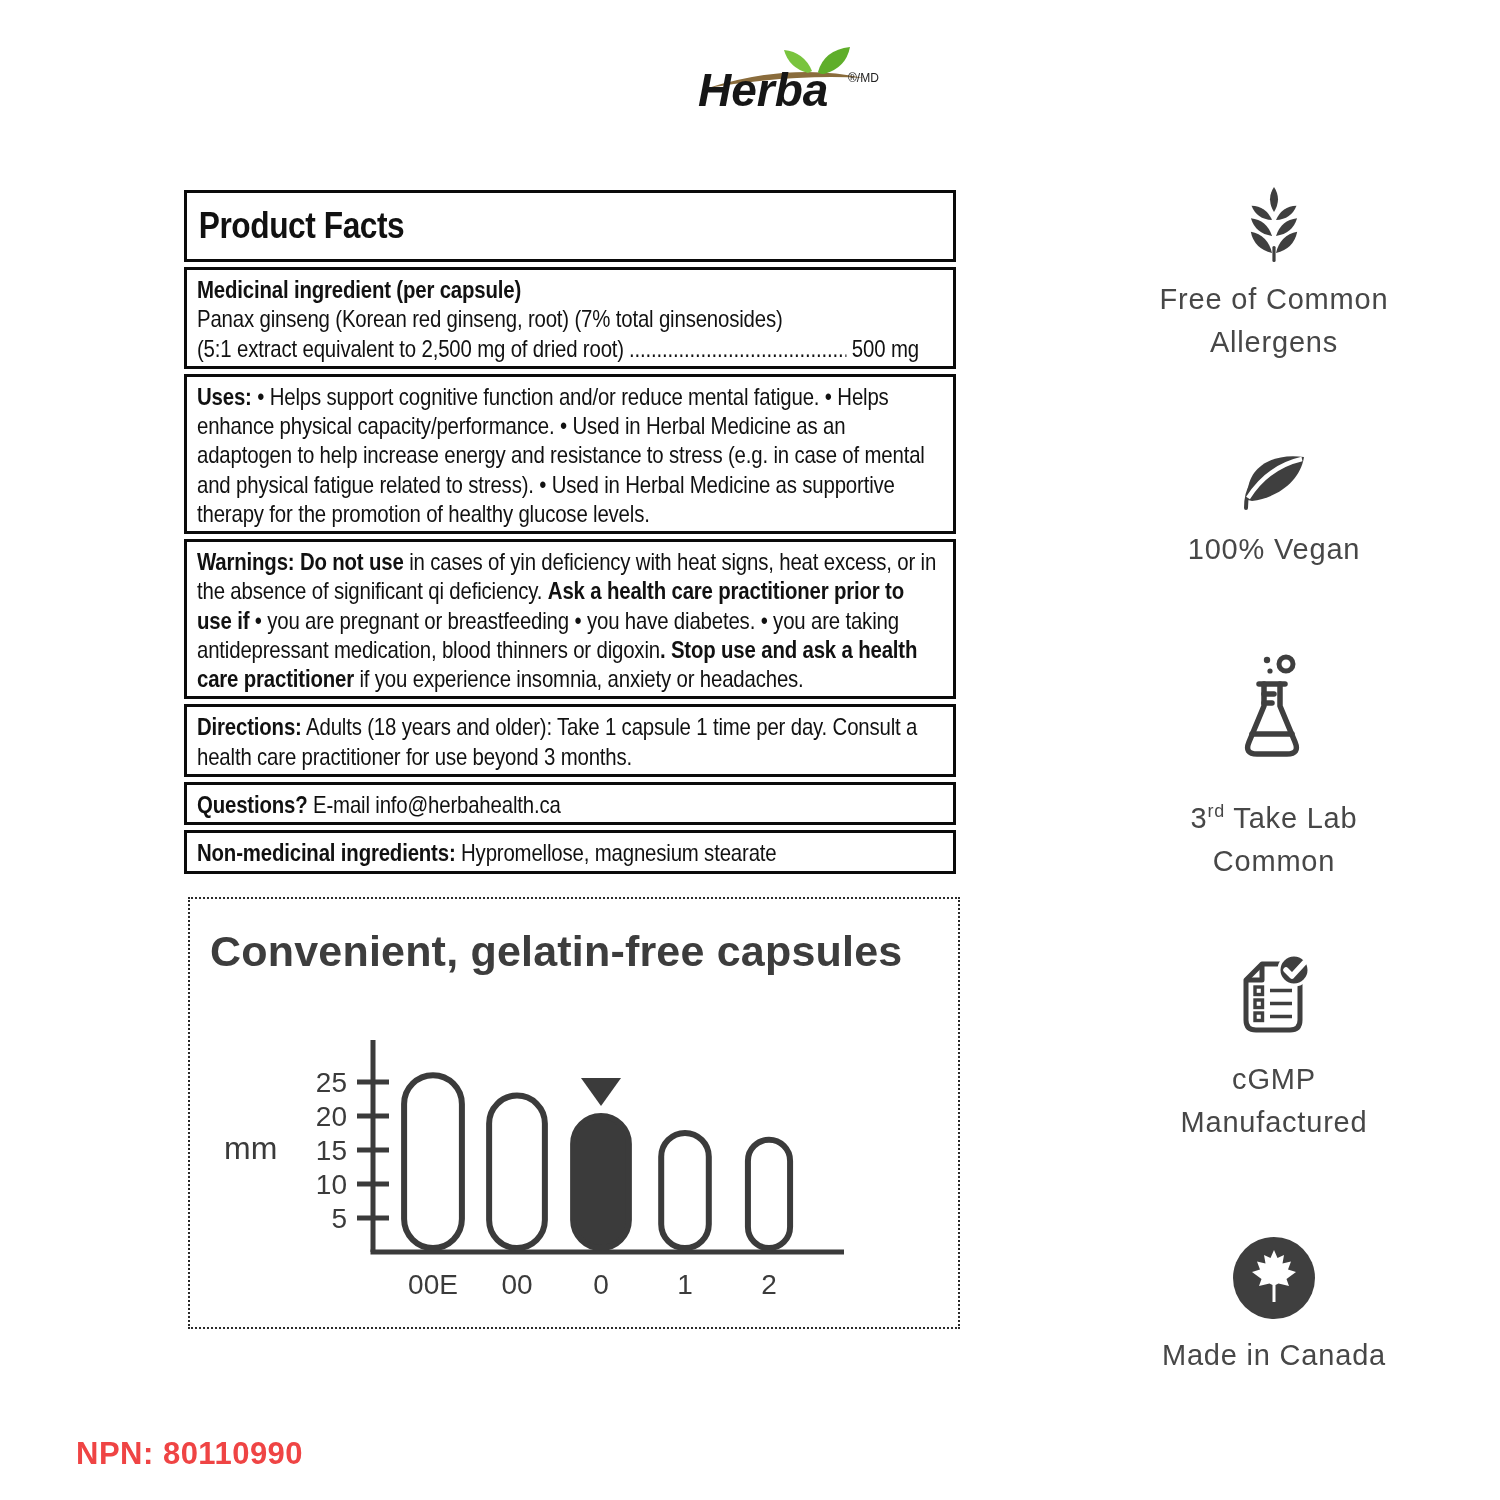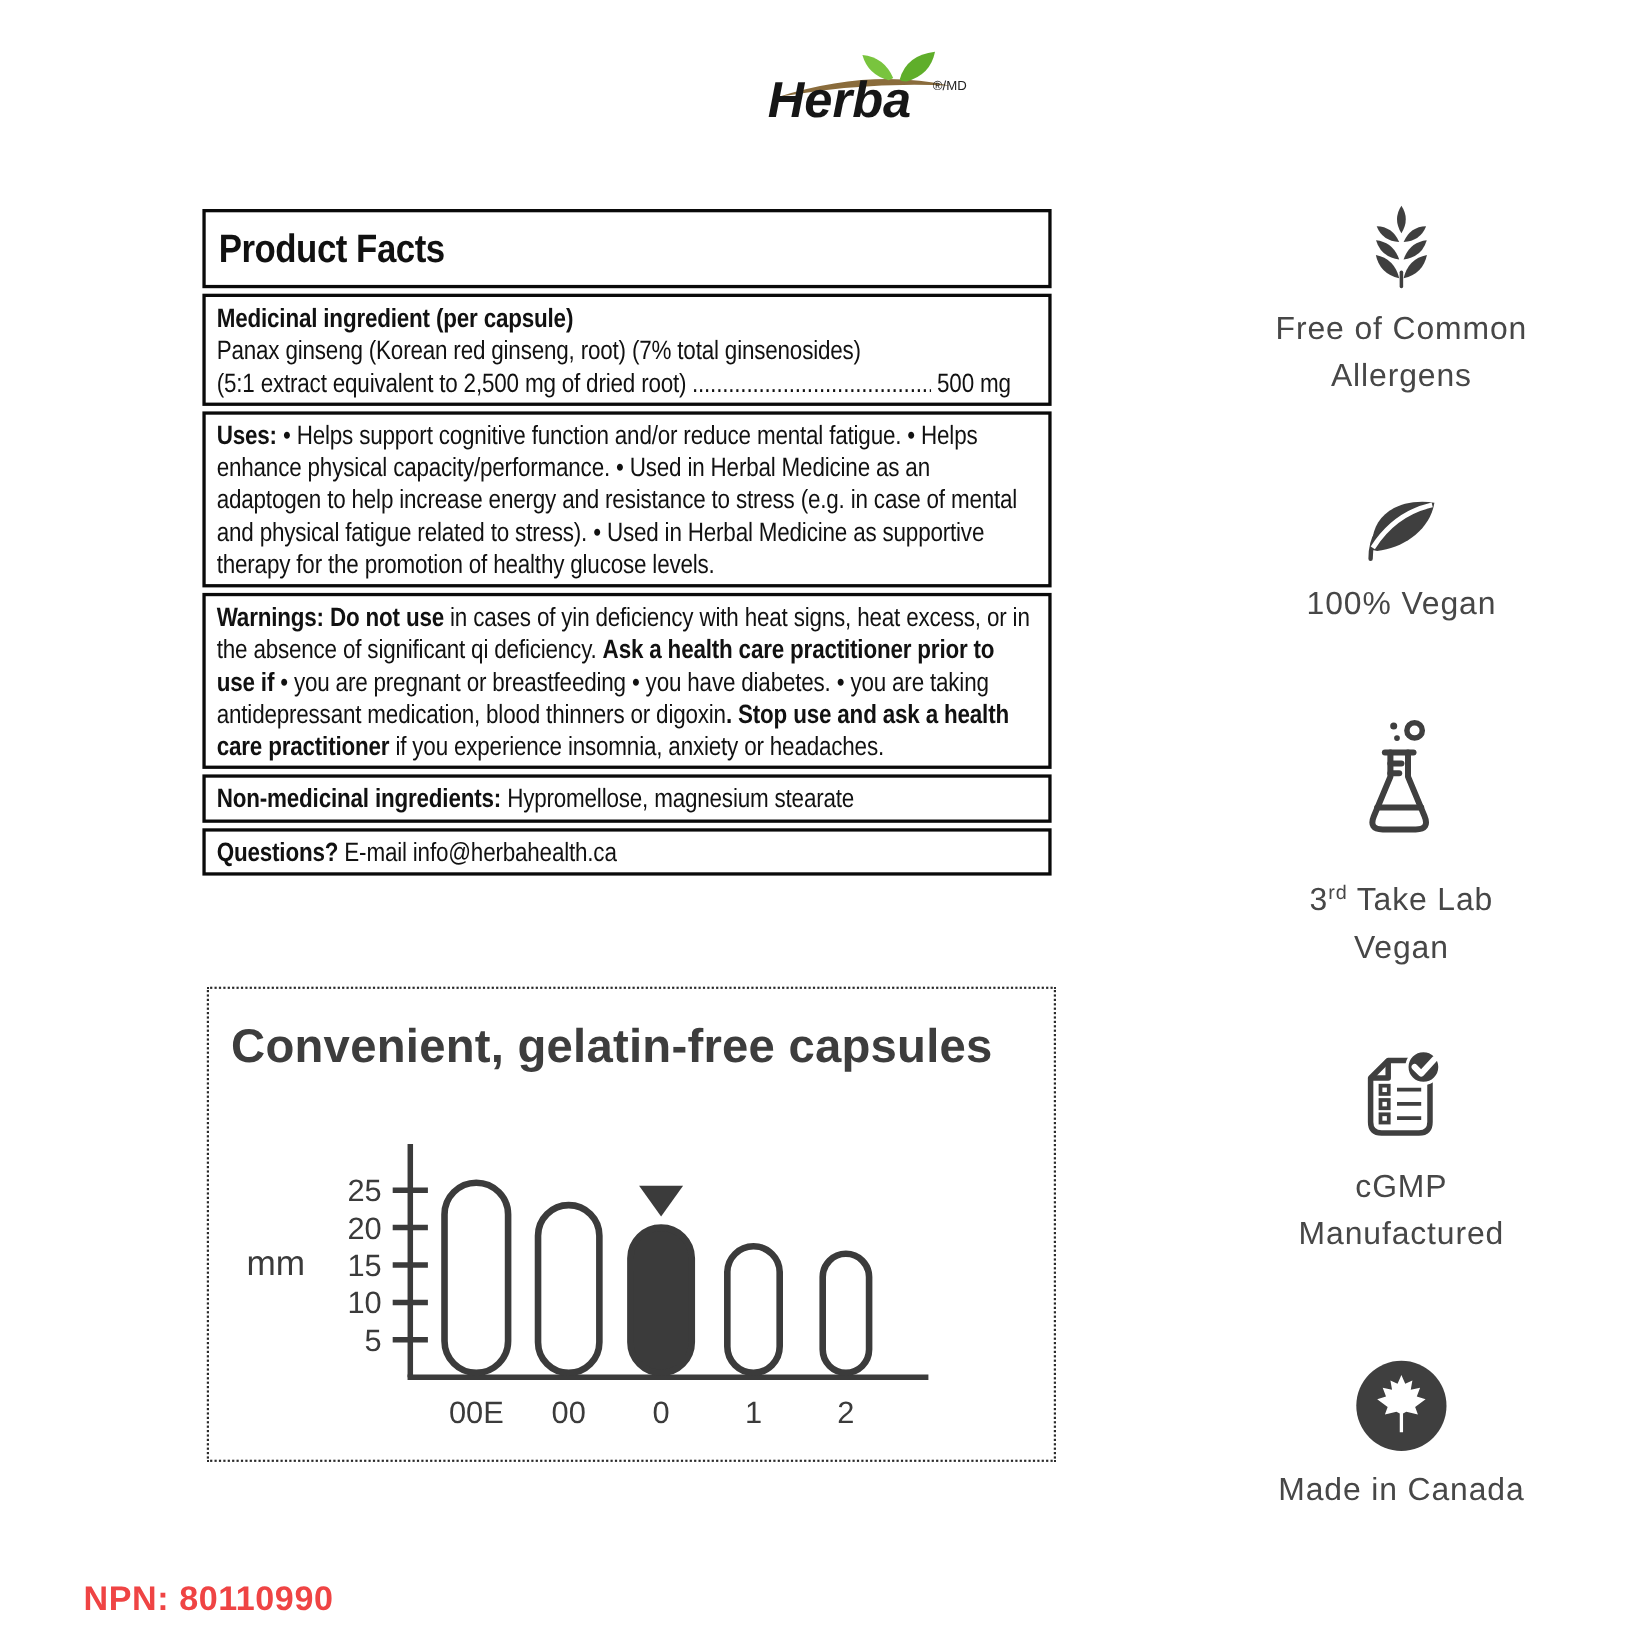--- a/index.html
+++ b/index.html
@@ -66,27 +66,30 @@
     </div>
 
     <div class="pf-box">
       <div class="pf-text"><b>Uses:</b> • Helps support cognitive function and/or reduce mental fatigue. • Helps enhance physical capacity/performance. • Used in Herbal Medicine as an adaptogen to help increase energy and resistance to stress (e.g. in case of mental and physical fatigue related to stress). • Used in Herbal Medicine as supportive therapy for the promotion of healthy glucose levels.</div>
     </div>
 
     <div class="pf-box">
       <div class="pf-text"><b>Warnings: Do not use</b> in cases of yin deficiency with heat signs, heat excess, or in the absence of significant qi deficiency. <b>Ask a health care practitioner prior to use if</b> • you are pregnant or breastfeeding • you have diabetes. • you are taking antidepressant medication, blood thinners or digoxin<b>. Stop use and ask a health care practitioner</b> if you experience insomnia, anxiety or headaches.</div>
     </div>
 
+    <div class="pf-box">
+      <div class="pf-text"><b>Directions:</b> Adults (18 years and older): Take 1 capsule 1 time per day. Consult a health care practitioner for use beyond 3 months.</div>
+    </div>
+
+    <div class="pf-box">
+      <div class="pf-text"><b>Questions?</b> E-mail info@herbahealth.ca</div>
+    </div>
 
     <div class="pf-box">
       <div class="pf-text"><b>Non-medicinal ingredients:</b> Hypromellose, magnesium stearate</div>
-    </div>
-
-    <div class="pf-box">
-      <div class="pf-text"><b>Questions?</b> E-mail info@herbahealth.ca</div>
     </div>
   </div>
 
   <div id="dottedbox">
     <div id="cap-title">Convenient, gelatin-free capsules</div>
   </div>
   <div id="chart-wrap">
     <div id="chart-ylabel">mm</div>
     <svg id="capsule-svg" width="700" height="300">
         <line x1="177" y1="20" x2="177" y2="232" stroke="#3b3b3b" stroke-width="5"></line>
@@ -161,21 +164,21 @@
             <path d="M28,42 H38"></path>
             <path d="M28,51 H36"></path>
             <circle cx="50" cy="12" r="7" stroke-width="5"></circle>
           </g>
           <circle cx="31" cy="8" r="3.2" fill="#3f3f3f"></circle>
           <circle cx="34" cy="19" r="2.6" fill="#3f3f3f"></circle>
         </svg>
       </div>
       <div class="flabel">
         <div><span>3</span><sup>rd</sup><span> Take Lab</span></div>
-        <div>Vegan</div>
+        <div>Common</div>
       </div>
     </div>
 
     <div class="feat" style="top:952px">
       <div class="ficon">
         <svg width="88" height="92" viewBox="0 0 88 92">
           <path d="M32,12 H60 Q70,12 70,22 V68 Q70,78 60,78 H26 Q16,78 16,68 V28 Z" stroke="#3f3f3f" stroke-width="5" fill="#fff" stroke-linejoin="round"></path>
           <path d="M32,12 V28 H16" stroke="#3f3f3f" stroke-width="5" fill="none" stroke-linejoin="round"></path>
           <g stroke="#3f3f3f" stroke-width="3.4" fill="none">
             <rect x="25" y="35" width="7.5" height="7.5"></rect>

